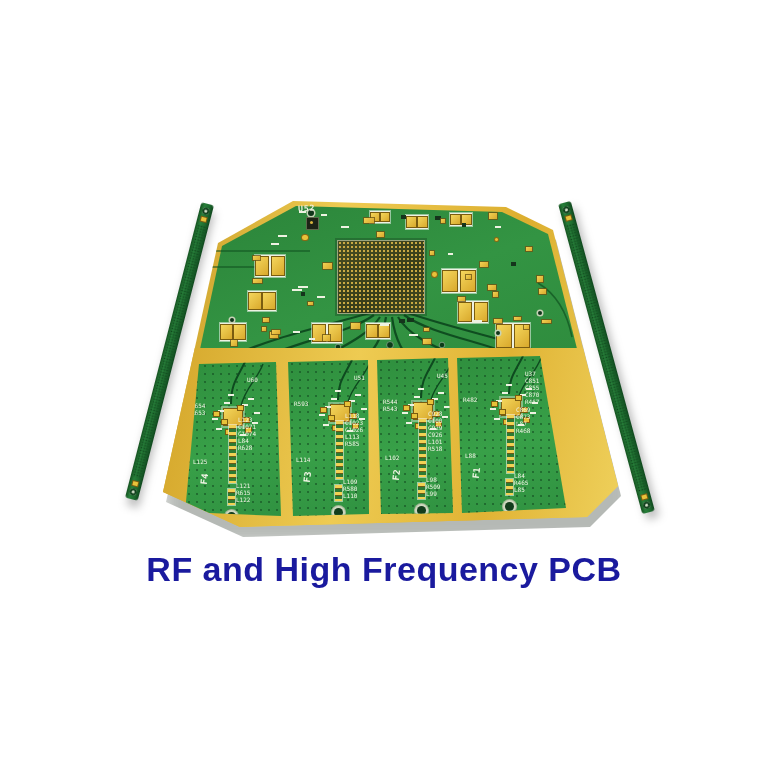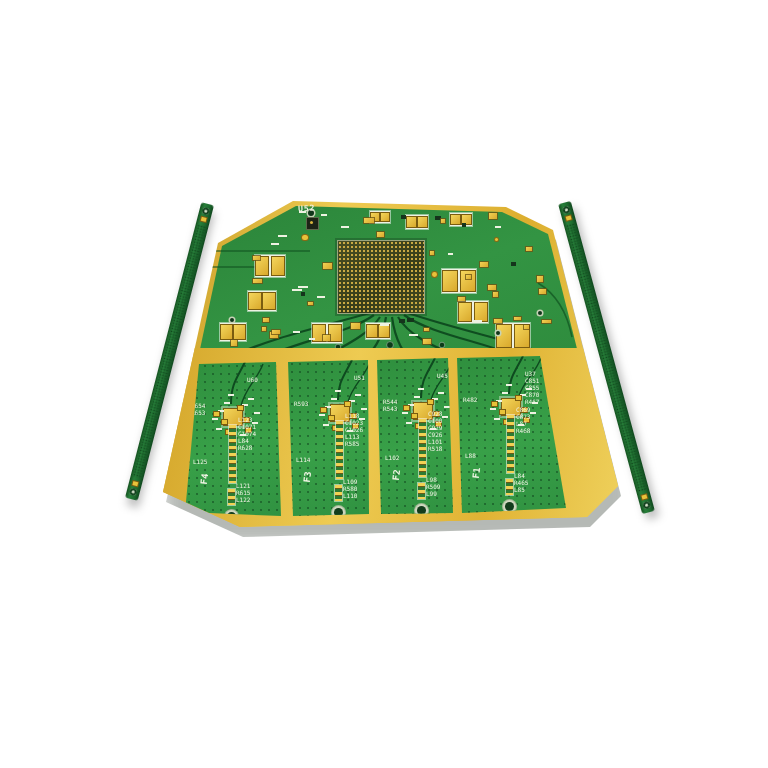--- a/index.html
+++ b/index.html
@@ -407,13 +407,14 @@
 R465
 L85</div>
         <div class="lbl" style="left: 68px; top: 14px;">U37
 C851
 C855
 C870
 R457</div>
       </div>
     </div>
 
+  <div class="caption">RF and High Frequency PCB</div>
 </div>
 
 </body></html>

